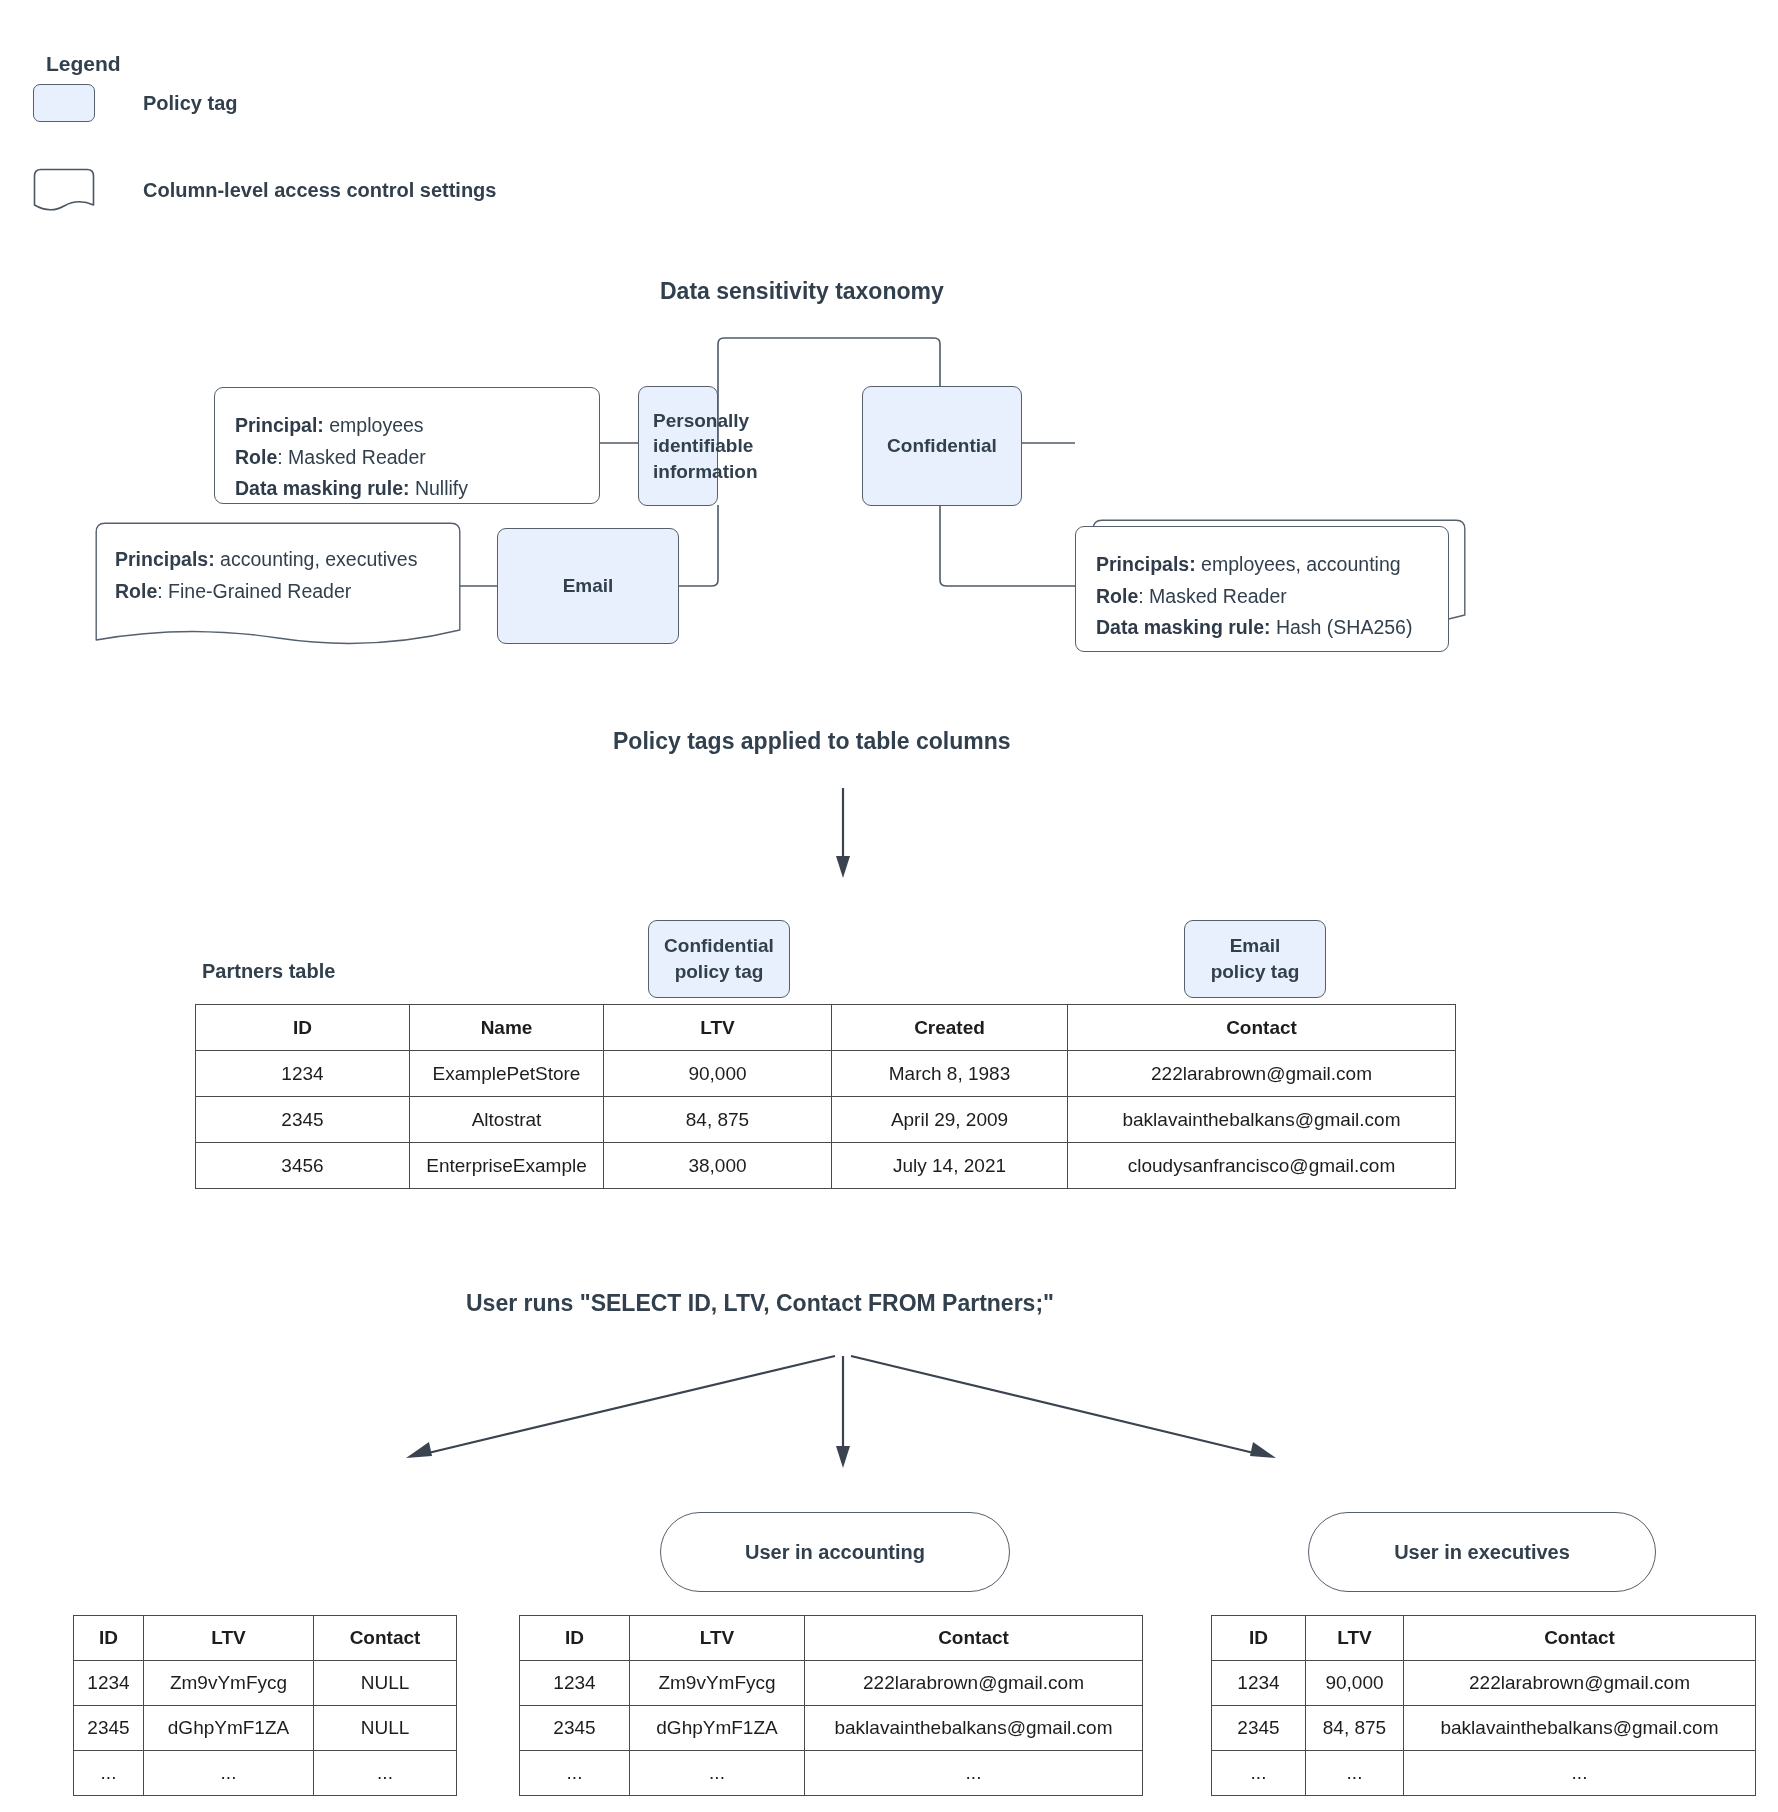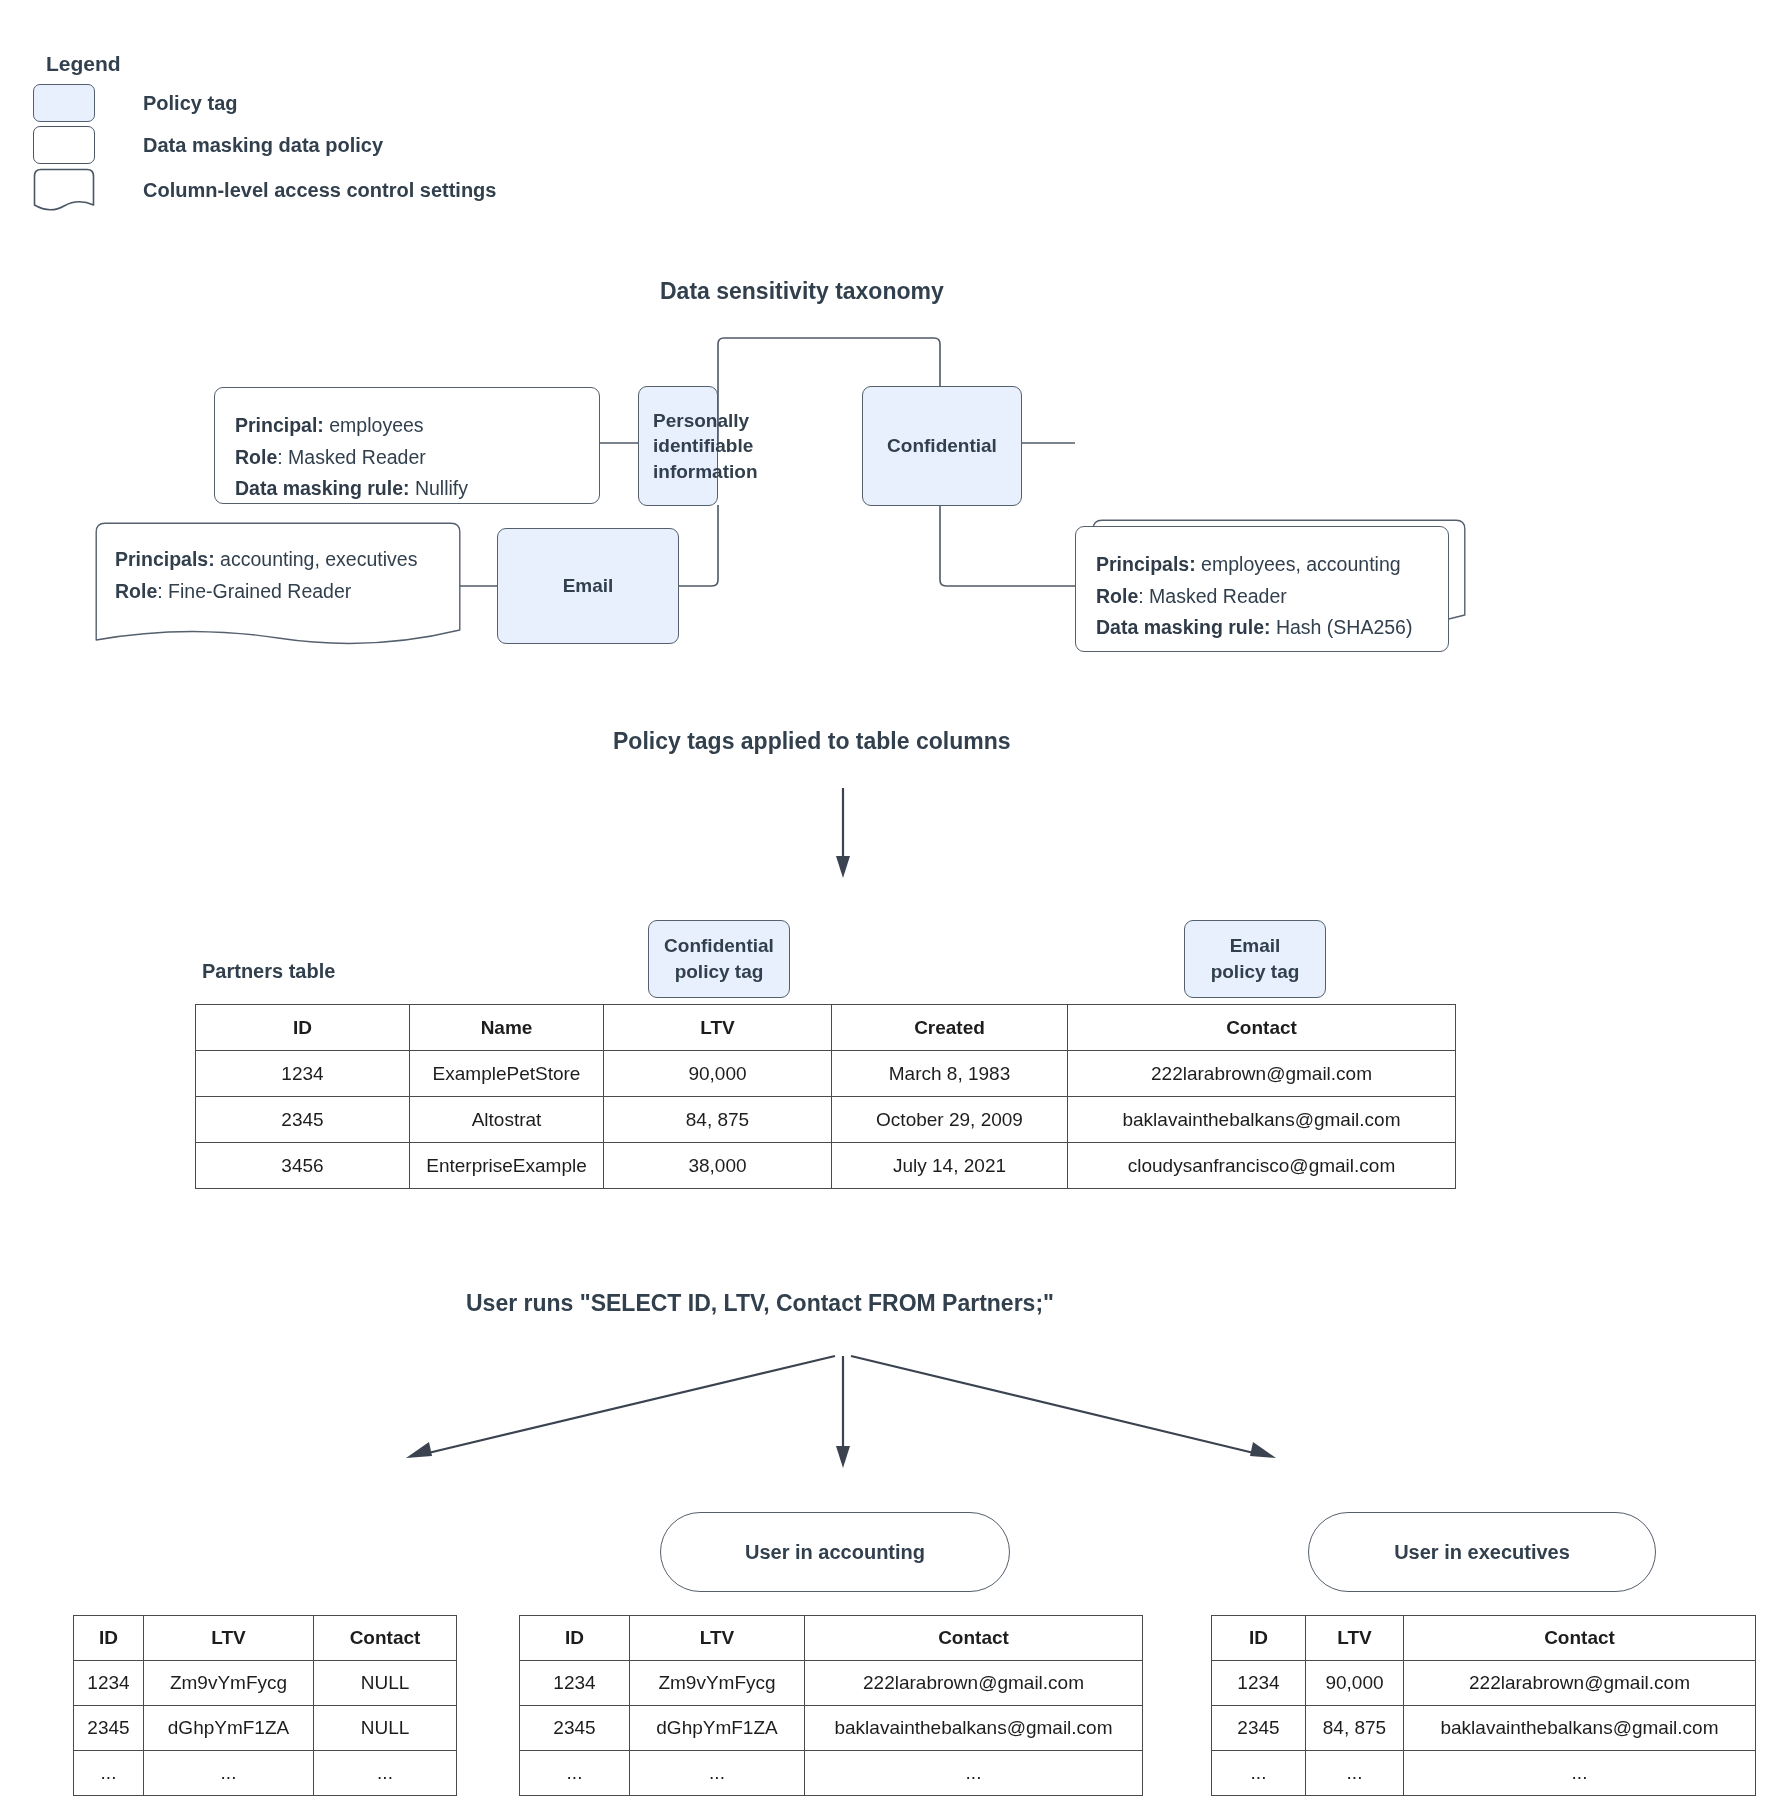--- a/index.html
+++ b/index.html
@@ -161,24 +161,20 @@
     <polygon points="1276,1458 1253,1442 1250,1456" fill="#3b4350"></polygon>
   </svg>
 
   <div class="abs section-title" id="legend-title">Legend</div>
 
   <div class="abs legend-row" id="legend-row-0">
     <div class="legend-swatch tagged"></div>
     <div class="legend-label">Policy tag</div>
   </div>
 
-  <div class="abs legend-row" id="legend-row-1">
-    <div class="legend-swatch"></div>
-    <div class="legend-label">Data masking data policy</div>
-  </div>
 
   <div class="abs legend-row" id="legend-row-2">
     <div class="wave-swatch">
       <svg width="62" height="44" viewBox="0 0 62 44" xmlns="http://www.w3.org/2000/svg">
         <path d="M1.5 8 Q1.5 1.5 8 1.5 L54 1.5 Q60.5 1.5 60.5 8 L60.5 37 Q45 30 31 38 Q17 46 1.5 37 Z" fill="#ffffff" stroke="#4a5563" stroke-width="1.6" stroke-linejoin="round"></path>
       </svg>
     </div>
     <div class="legend-label">Column-level access control settings</div>
   </div>
 
@@ -288,21 +284,21 @@
         <td>1234</td>
         <td>ExamplePetStore</td>
         <td>90,000</td>
         <td>March 8, 1983</td>
         <td>222larabrown@gmail.com</td>
       </tr>
       <tr>
         <td>2345</td>
         <td>Altostrat</td>
         <td>84, 875</td>
-        <td>October 29, 2009</td>
+        <td>April 29, 2009</td>
         <td>baklavainthebalkans@gmail.com</td>
       </tr>
       <tr>
         <td>3456</td>
         <td>EnterpriseExample</td>
         <td>38,000</td>
         <td>July 14, 2021</td>
         <td>cloudysanfrancisco@gmail.com</td>
       </tr>
     </tbody>

